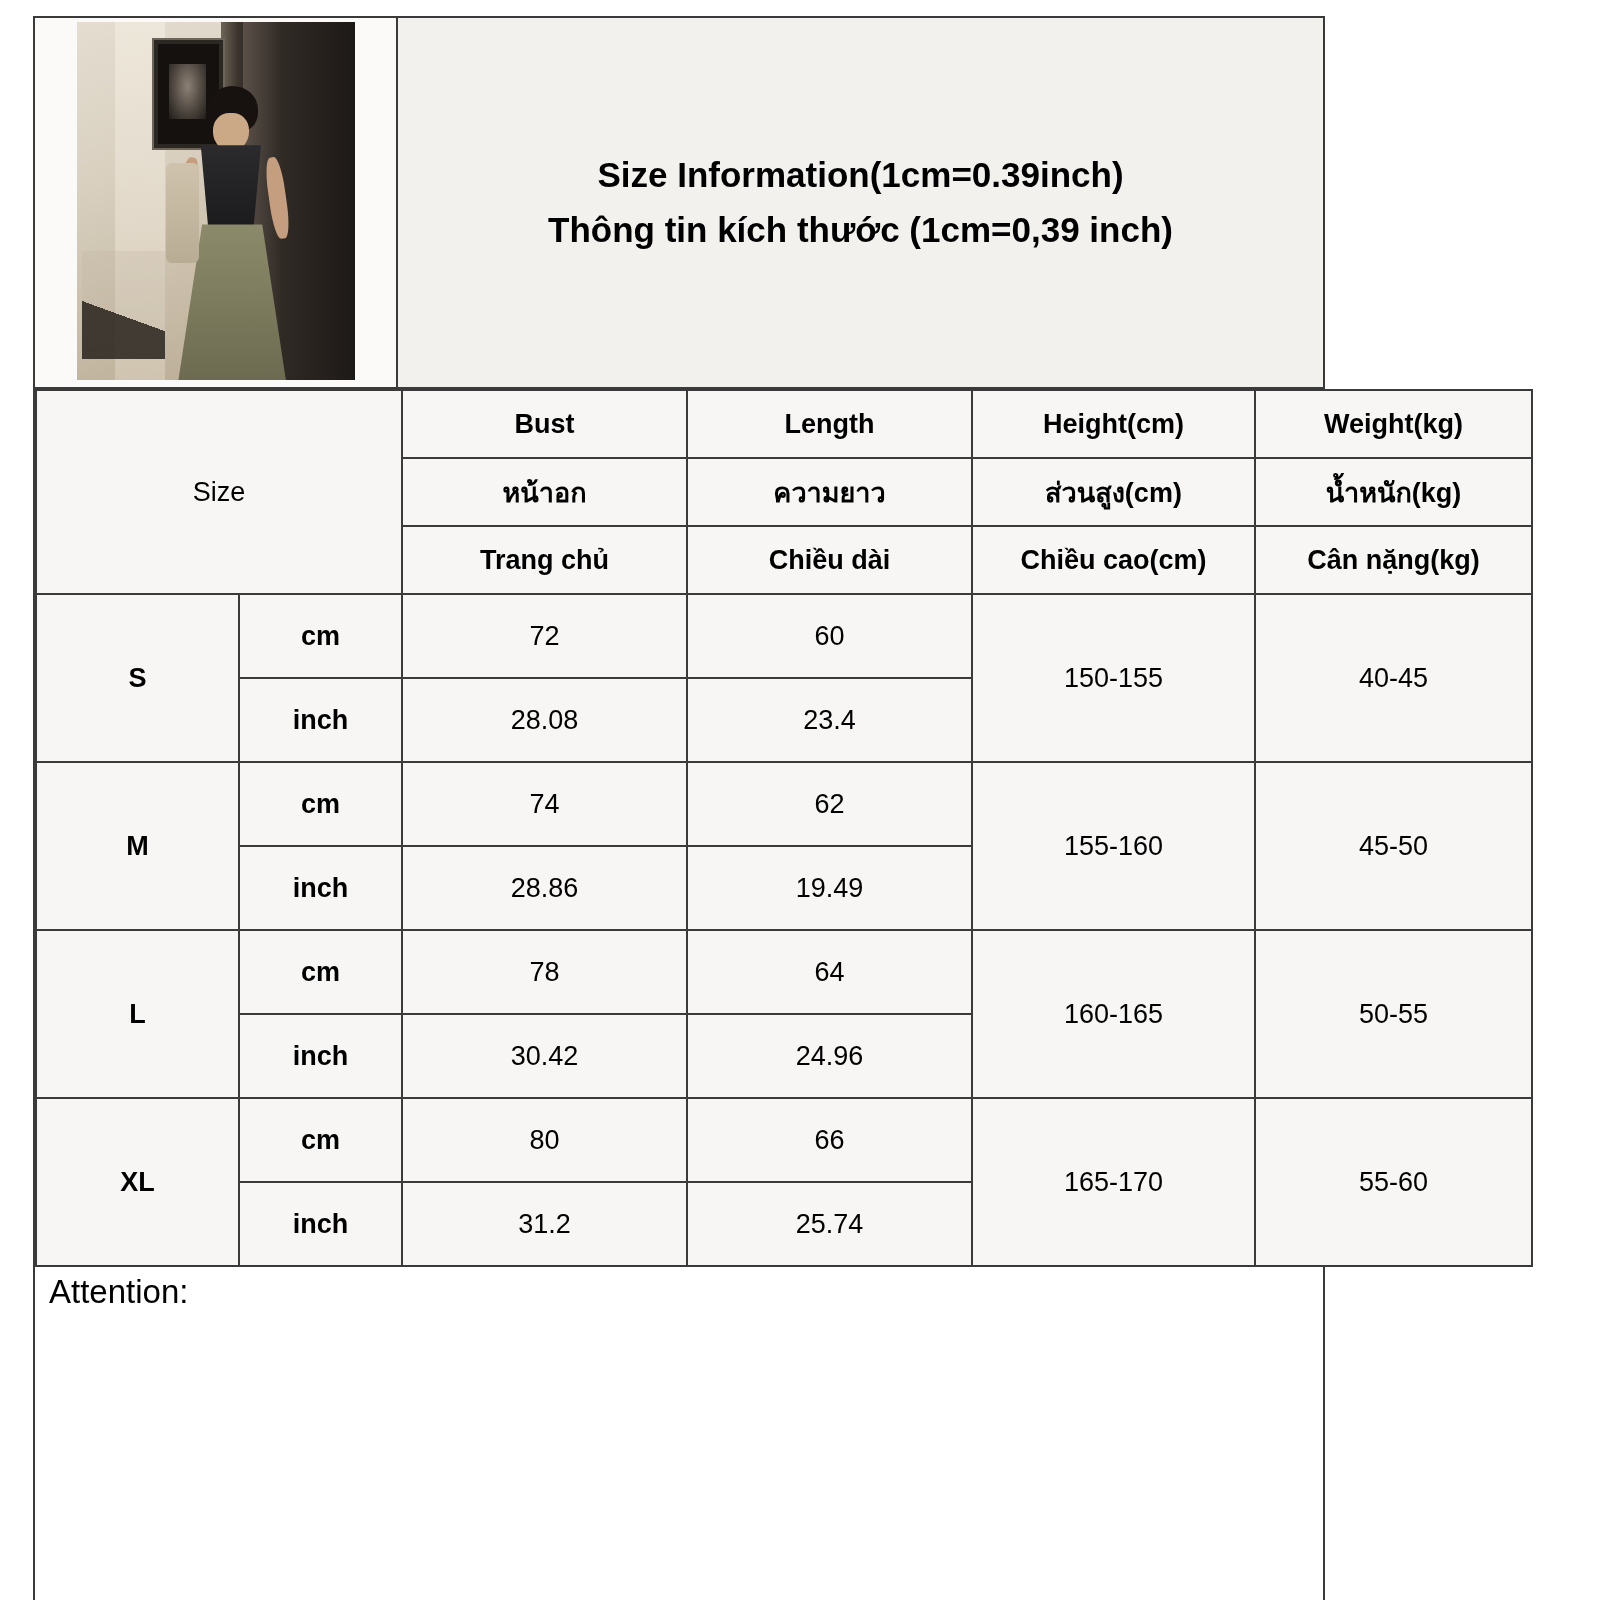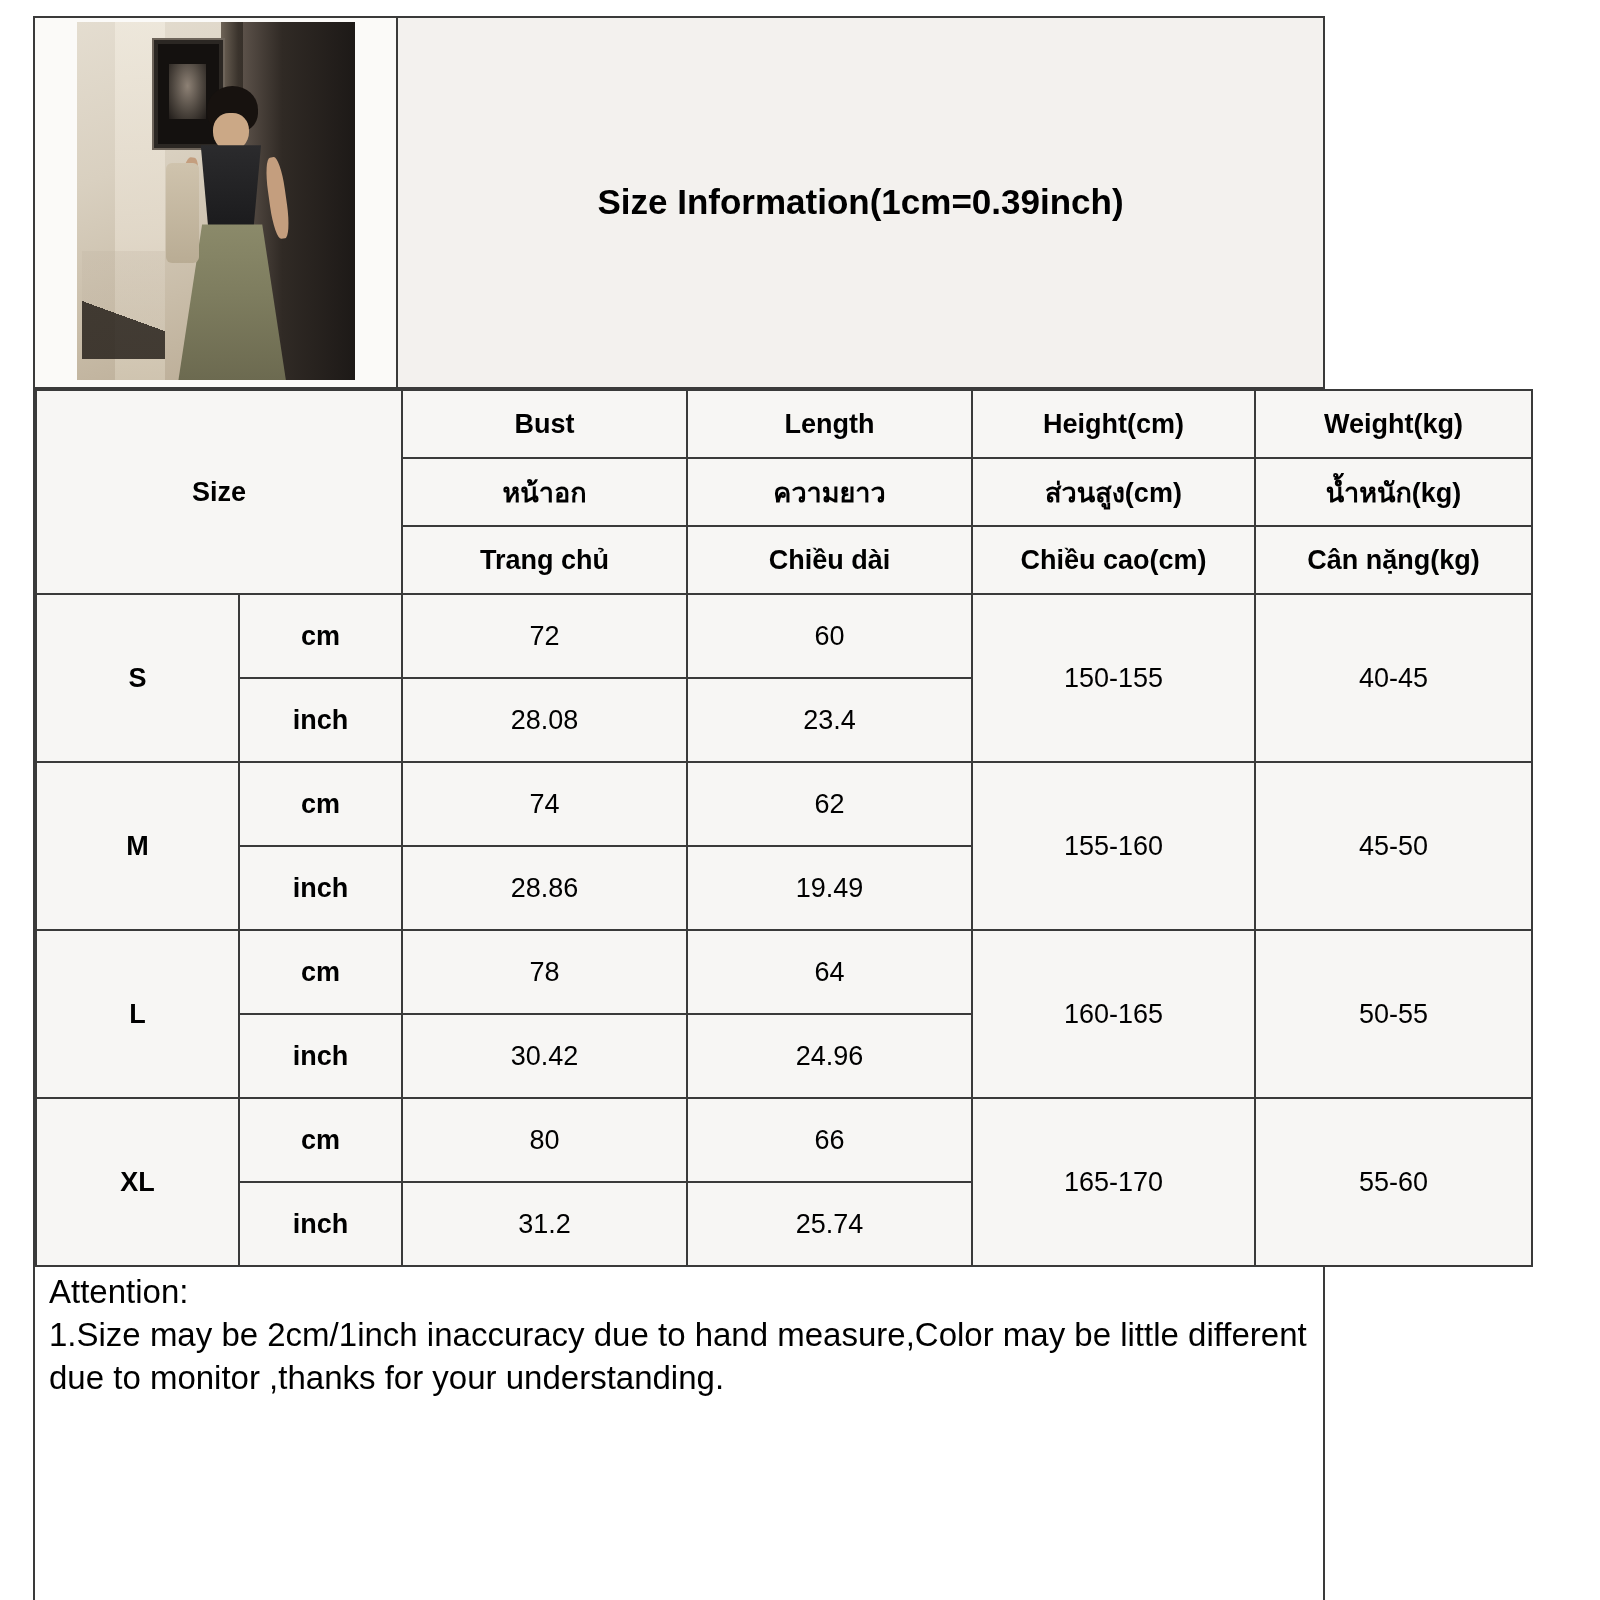--- a/index.html
+++ b/index.html
@@ -150,21 +150,21 @@
   .col-len   { width: 285px; }
   .col-hgt   { width: 283px; }
   .col-wgt   { width: 277px; }
 
   td.hdr {
     font-weight: bold;
     background: #e8e6e3;
     height: 66px;
   }
   td.sizehdr {
-    font-weight: bold;
+    font-weight: normal;
     font-size: 48px;
     background: #e8e6e3;
   }
   td.sizelbl {
     font-weight: bold;
     font-size: 33px;
     background: #e4e2df;
   }
   td.unit {
     font-weight: bold;
@@ -211,20 +211,21 @@
           <div class="ph-arm-r"></div>
           <div class="ph-top"></div>
           <div class="ph-skirt"></div>
           <div class="ph-bag"></div>
         </div>
       </div>
     </div>
 
     <div class="title-cell">
       <div class="title-line">Size Information(1cm=0.39inch)</div>
+      <div class="title-line">Thông tin kích thước (1cm=0,39 inch)</div>
     </div>
 
   </div>
 
   <table class="sizes">
     <colgroup>
       <col class="col-size">
         <col class="col-unit">
         <col class="col-bust">
       <col class="col-len">
@@ -305,16 +306,15 @@
       <tr class="datarow">
         <td class="unit">inch</td>
         <td class="val">31.2</td>
         <td class="val">25.74</td>
       </tr>
     </tbody>
   </table>
 
   <div class="attention">
     <div>Attention:</div>
-    <div class="wrap">1.Size may be 2cm/1inch inaccuracy due to hand measure,Color may be little different due to monitor ,thanks for your understanding.</div>
   </div>
 
 </div>
 
 </body></html>

